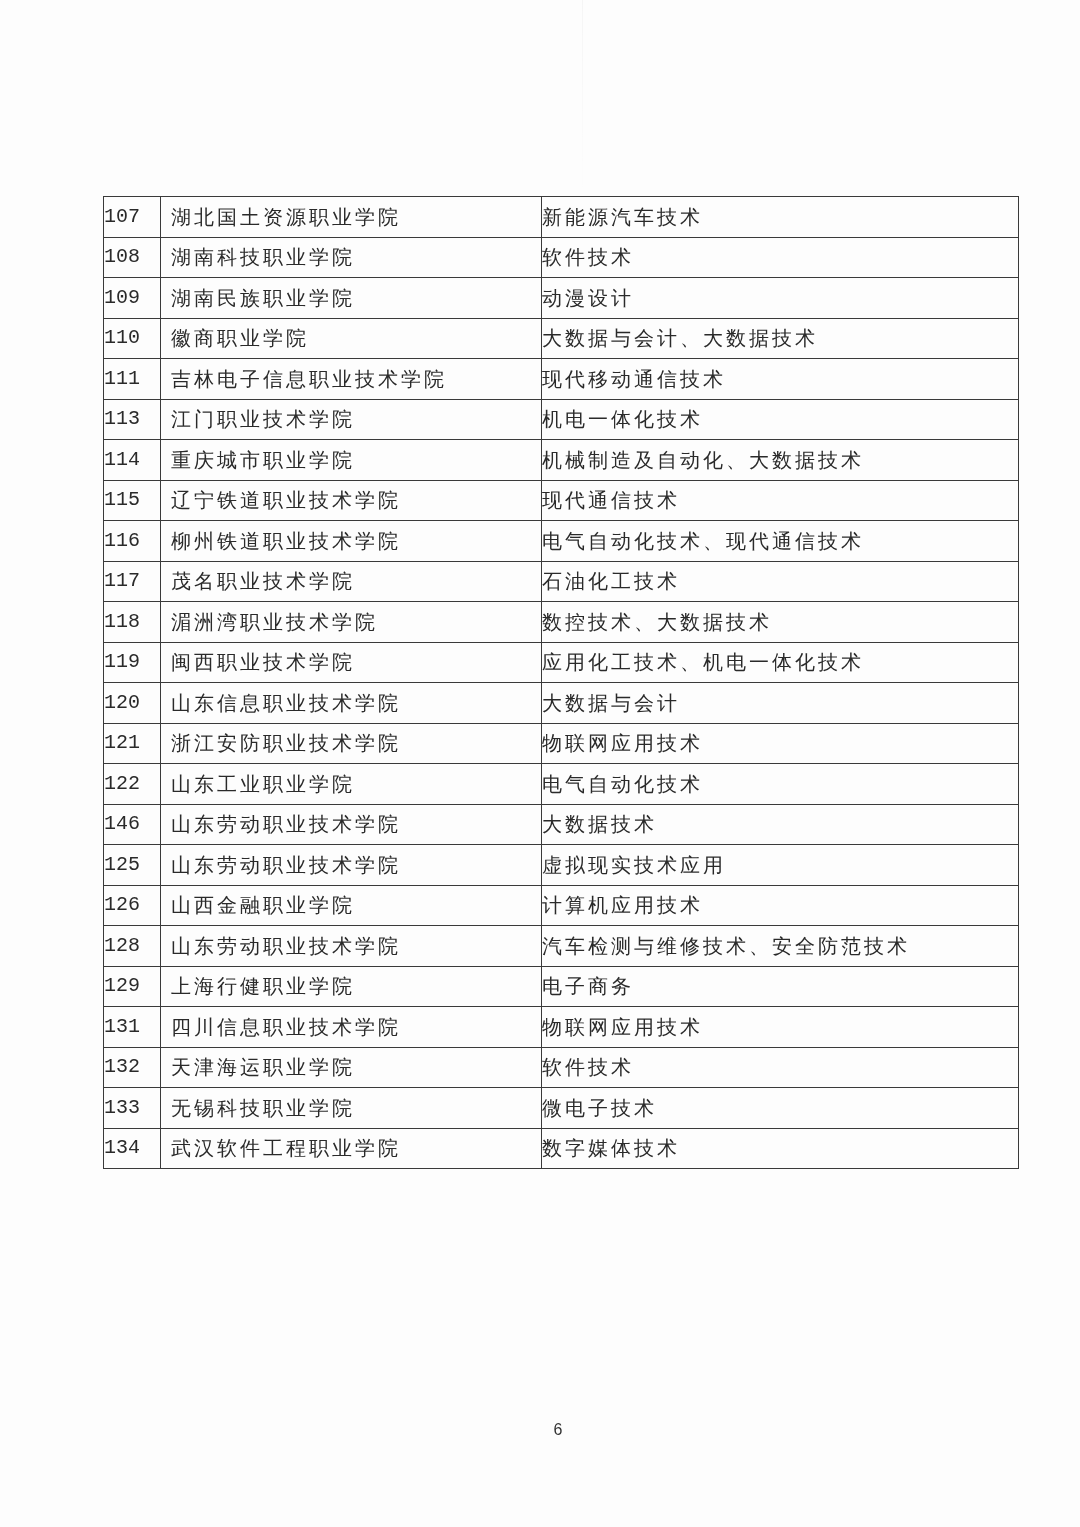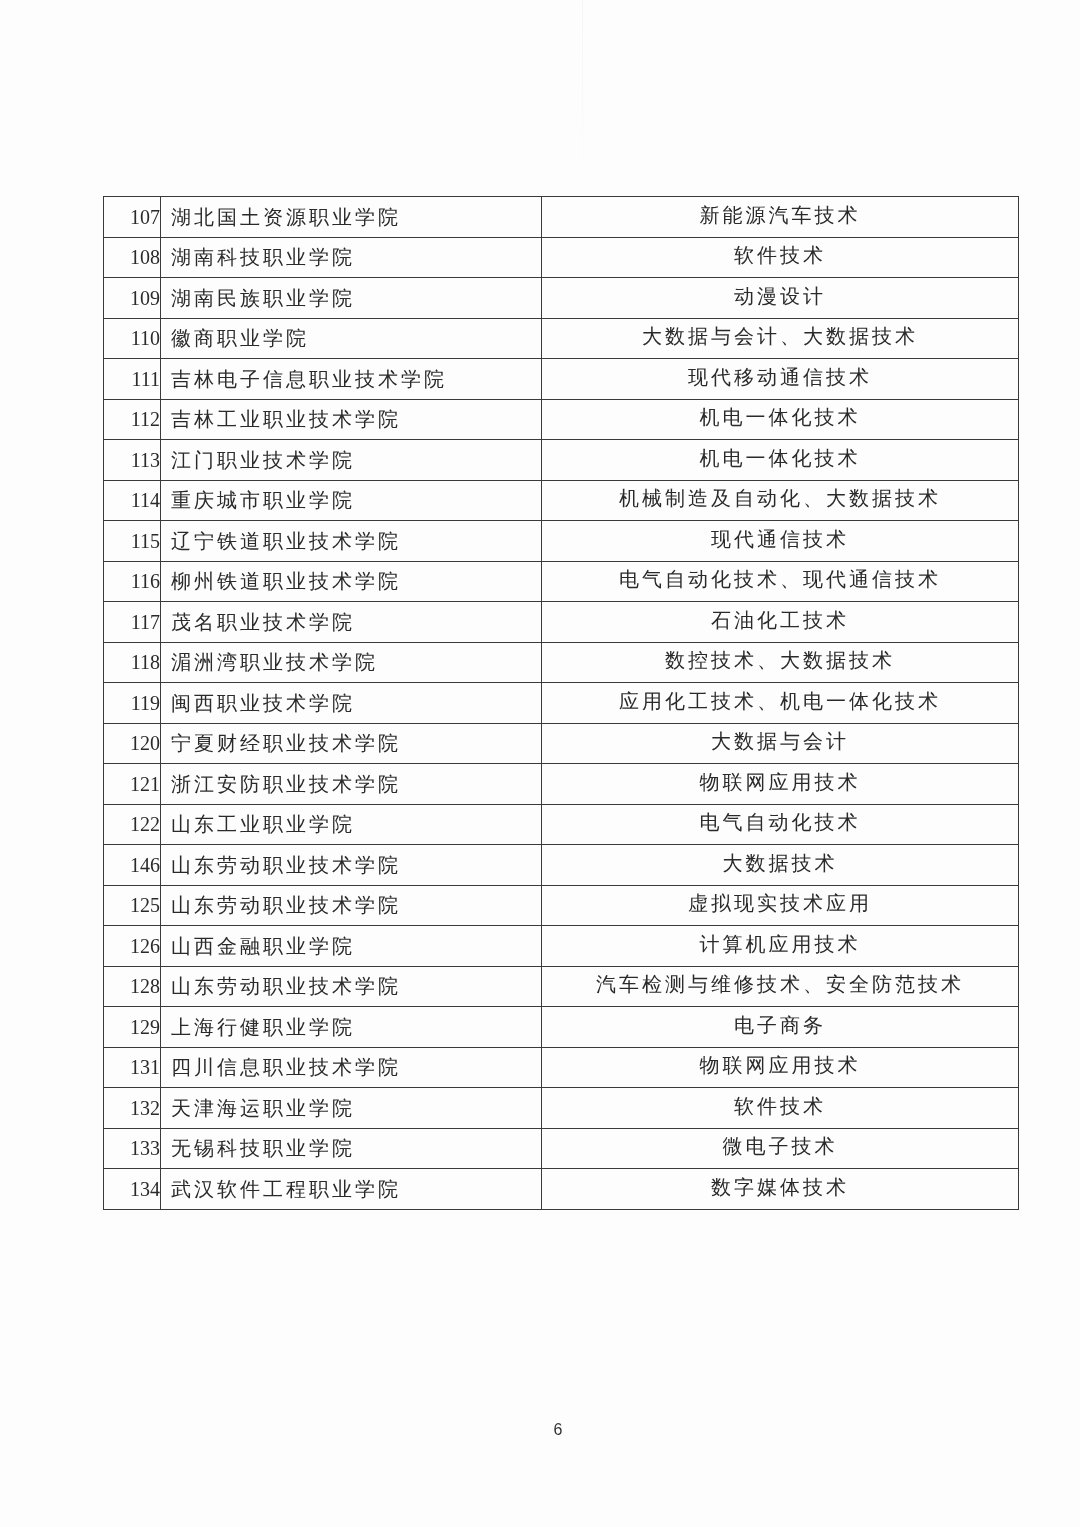--- a/index.html
+++ b/index.html
@@ -40,35 +40,33 @@
       height: 39.5px;
       padding: 0;
       vertical-align: middle;
       font-size: 20px;
       line-height: 1;
       white-space: nowrap;
       overflow: hidden;
     }
     td.col-no {
       width: 56px;
-      text-align: right;
-      font-family: Liberation Serif, serif;
+      text-align: left;
+      font-family: Liberation Mono, monospace;
       font-size: 21px;
       letter-spacing: 0px;
     }
     td.col-school {
       width: 370px;
       text-align: left;
       padding-left: 10px !important;
       letter-spacing: 3px;
     }
     td.col-major {
-      text-align: center;
       letter-spacing: 3px;
-      font-family: Liberation Mono, monospace;
     }
     .page-number {
       position: absolute;
       left: 0;
       width: 1080px;
       top: 1421px;
       text-align: center;
       font-family: "Liberation Sans", "DejaVu Sans", sans-serif;
       font-size: 16px;
       color: #333;
@@ -108,25 +106,20 @@
     <td class="col-school">徽商职业学院</td>
     <td class="col-major">大数据与会计、大数据技术</td>
   </tr>
 
   <tr>
     <td class="col-no">111</td>
     <td class="col-school">吉林电子信息职业技术学院</td>
     <td class="col-major">现代移动通信技术</td>
   </tr>
 
-  <tr>
-    <td class="col-no">112</td>
-    <td class="col-school">吉林工业职业技术学院</td>
-    <td class="col-major">机电一体化技术</td>
-  </tr>
 
   <tr>
     <td class="col-no">113</td>
     <td class="col-school">江门职业技术学院</td>
     <td class="col-major">机电一体化技术</td>
   </tr>
 
   <tr>
     <td class="col-no">114</td>
     <td class="col-school">重庆城市职业学院</td>
@@ -158,21 +151,21 @@
   </tr>
 
   <tr>
     <td class="col-no">119</td>
     <td class="col-school">闽西职业技术学院</td>
     <td class="col-major">应用化工技术、机电一体化技术</td>
   </tr>
 
   <tr>
     <td class="col-no">120</td>
-    <td class="col-school">宁夏财经职业技术学院</td>
+    <td class="col-school">山东信息职业技术学院</td>
     <td class="col-major">大数据与会计</td>
   </tr>
 
   <tr>
     <td class="col-no">121</td>
     <td class="col-school">浙江安防职业技术学院</td>
     <td class="col-major">物联网应用技术</td>
   </tr>
 
   <tr>

